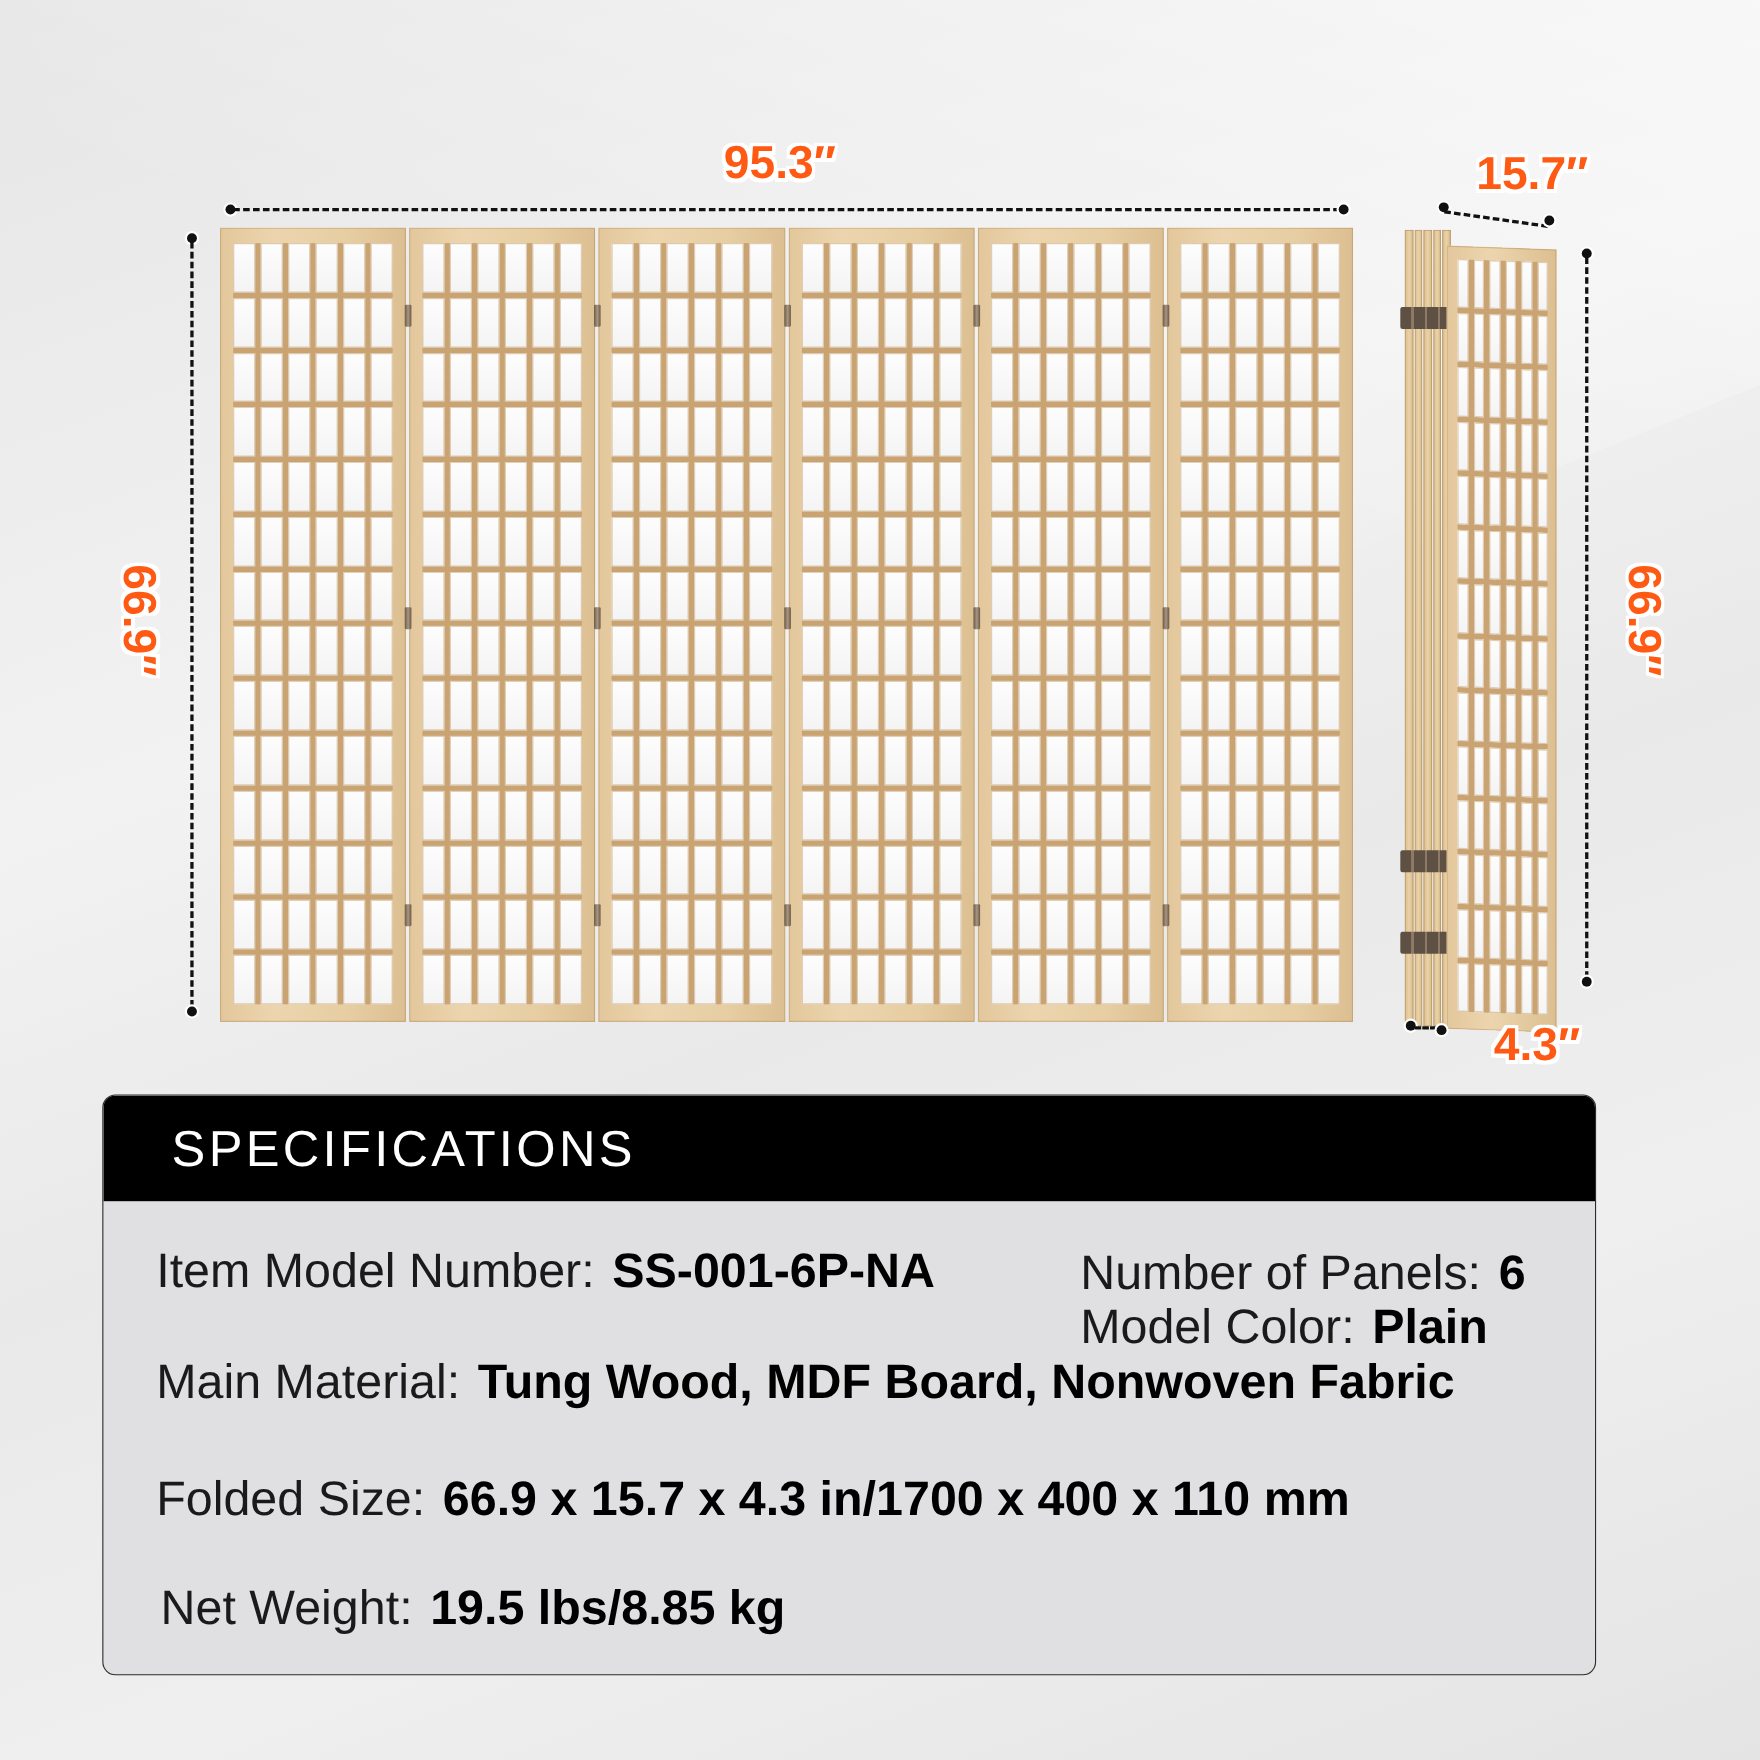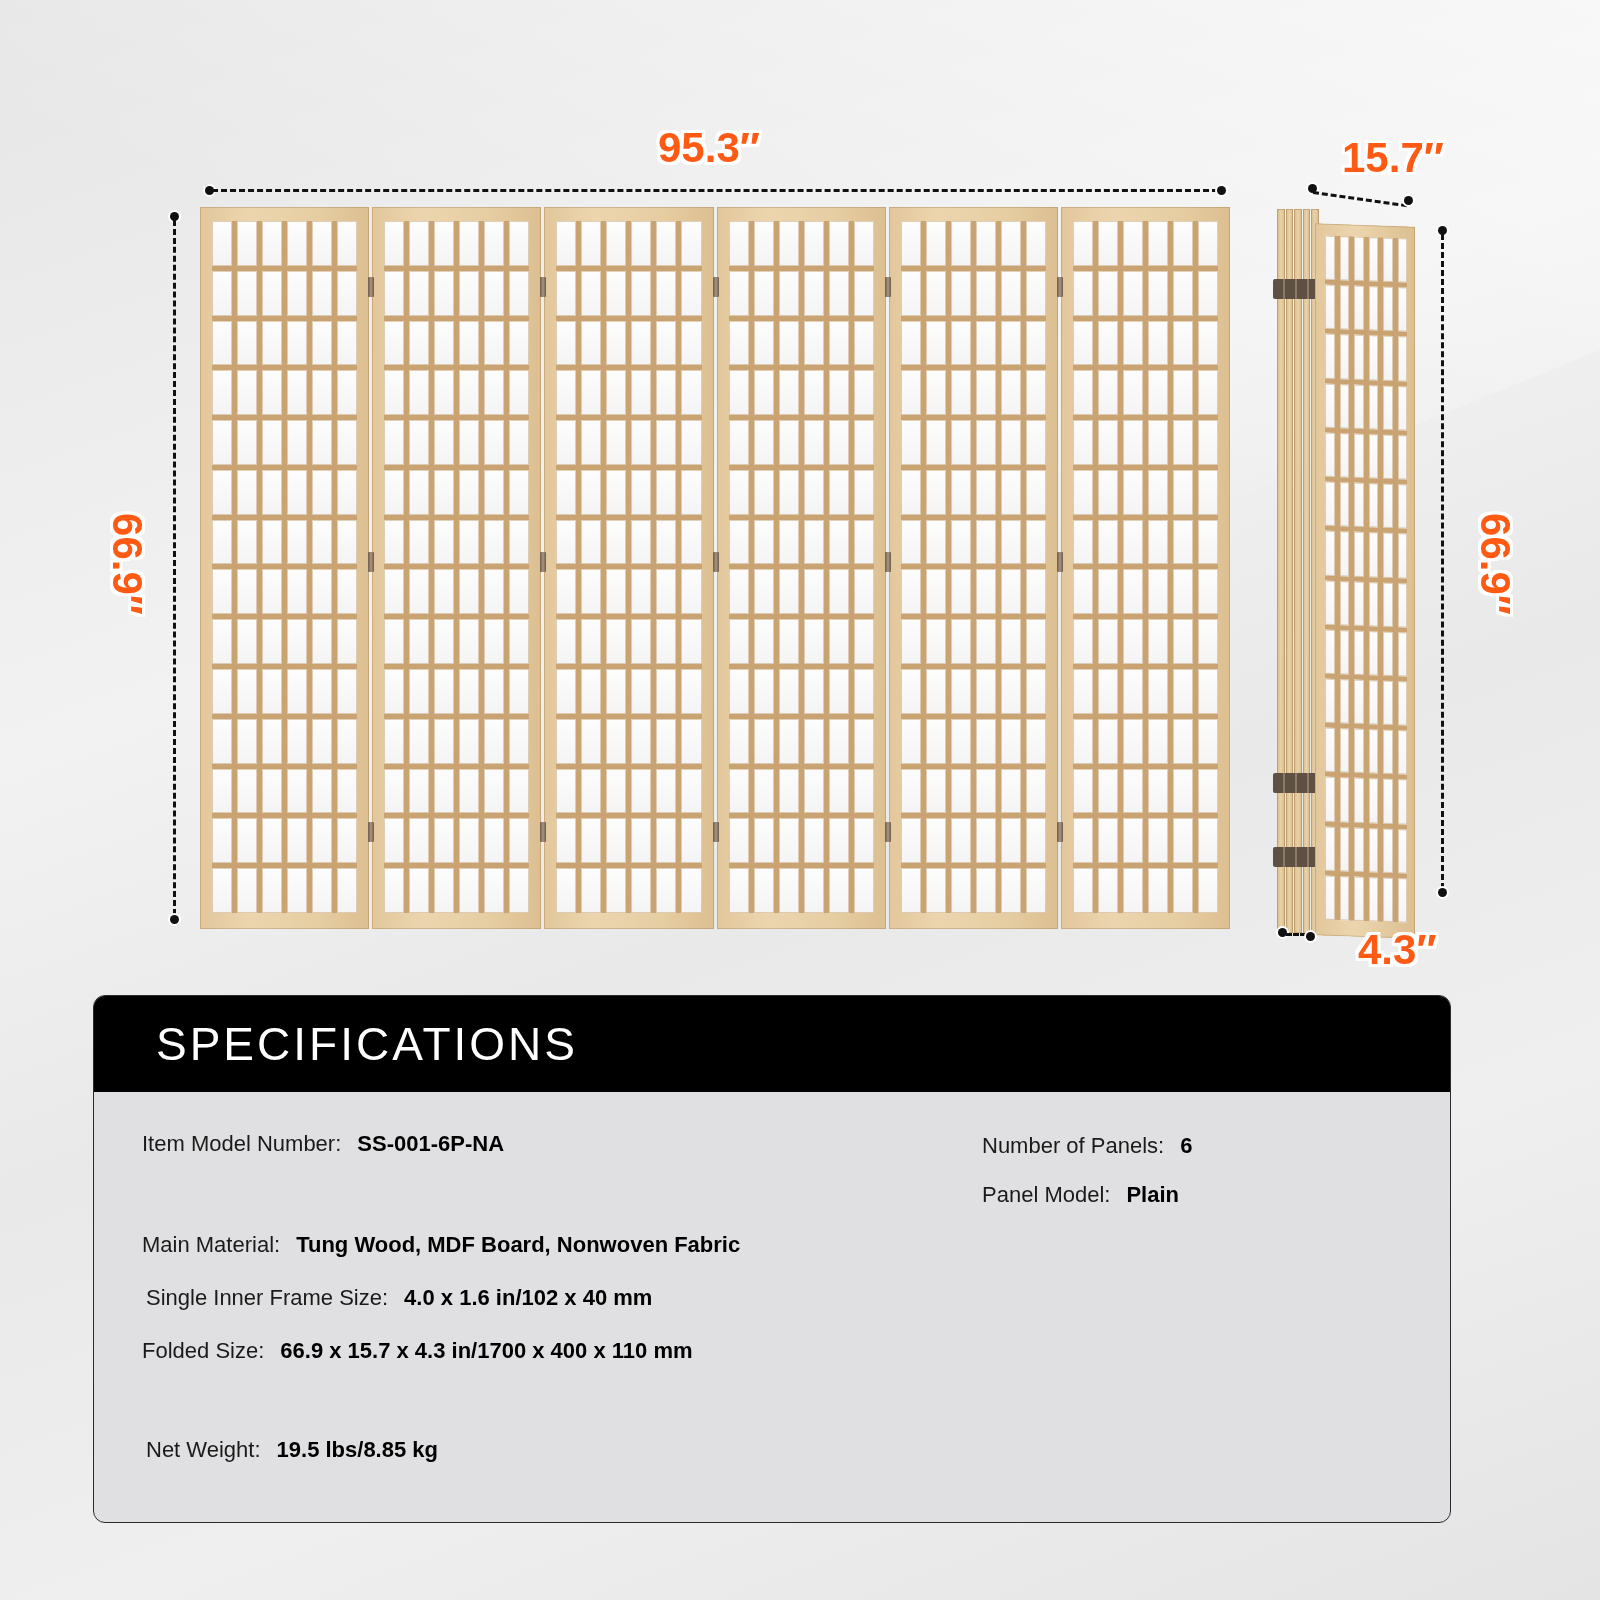--- a/index.html
+++ b/index.html
@@ -99,21 +99,21 @@
   }
   .spec-header {
     height: 96px; background: #000;
     display: flex; align-items: center;
     padding-left: 62px;
   }
   .spec-title {
     color: #fff; font-size: 46px; letter-spacing: 3px; font-weight: normal;
   }
   .spec-row {
-    position: absolute; font-size: 22px; color: #1a1a1a; white-space: nowrap;
+    position: absolute; font-size: 44px; color: #1a1a1a; white-space: nowrap;
   }
   .spec-label { font-weight: normal; }
   .spec-value { font-weight: bold; color: #000; margin-left: 16px; }
 </style>
 </head>
 <body>
 
 <div class="bg-shape"></div>
 
 <div class="dim-label" style="left:658px; top:124px;">95.3″</div>
@@ -793,27 +793,24 @@
     <div class="spec-title">SPECIFICATIONS</div>
   </div>
 
   <div class="spec-row" style="left:48px; top:135px;">
     <span class="spec-label">Item Model Number:</span><span class="spec-value">SS-001-6P-NA</span>
   </div>
   <div class="spec-row" style="left:888px; top:137px;">
     <span class="spec-label">Number of Panels:</span><span class="spec-value">6</span>
   </div>
   <div class="spec-row" style="left:888px; top:186px;">
-    <span class="spec-label">Panel Model:</span><span class="spec-value">Plain</span>
+    <span class="spec-label">Model Color:</span><span class="spec-value">Plain</span>
   </div>
   <div class="spec-row" style="left:48px; top:236px;">
     <span class="spec-label">Main Material:</span><span class="spec-value">Tung Wood, MDF Board, Nonwoven Fabric</span>
   </div>
-  <div class="spec-row" style="left:52px; top:289px;">
-    <span class="spec-label">Single Inner Frame Size:</span><span class="spec-value">4.0 x 1.6 in/102 x 40 mm</span>
-  </div>
   <div class="spec-row" style="left:48px; top:342px;">
     <span class="spec-label">Folded Size:</span><span class="spec-value">66.9 x 15.7 x 4.3 in/1700 x 400 x 110 mm</span>
   </div>
   <div class="spec-row" style="left:52px; top:441px;">
     <span class="spec-label">Net Weight:</span><span class="spec-value">19.5 lbs/8.85 kg</span>
   </div>
 </div>
 
 </body></html>

